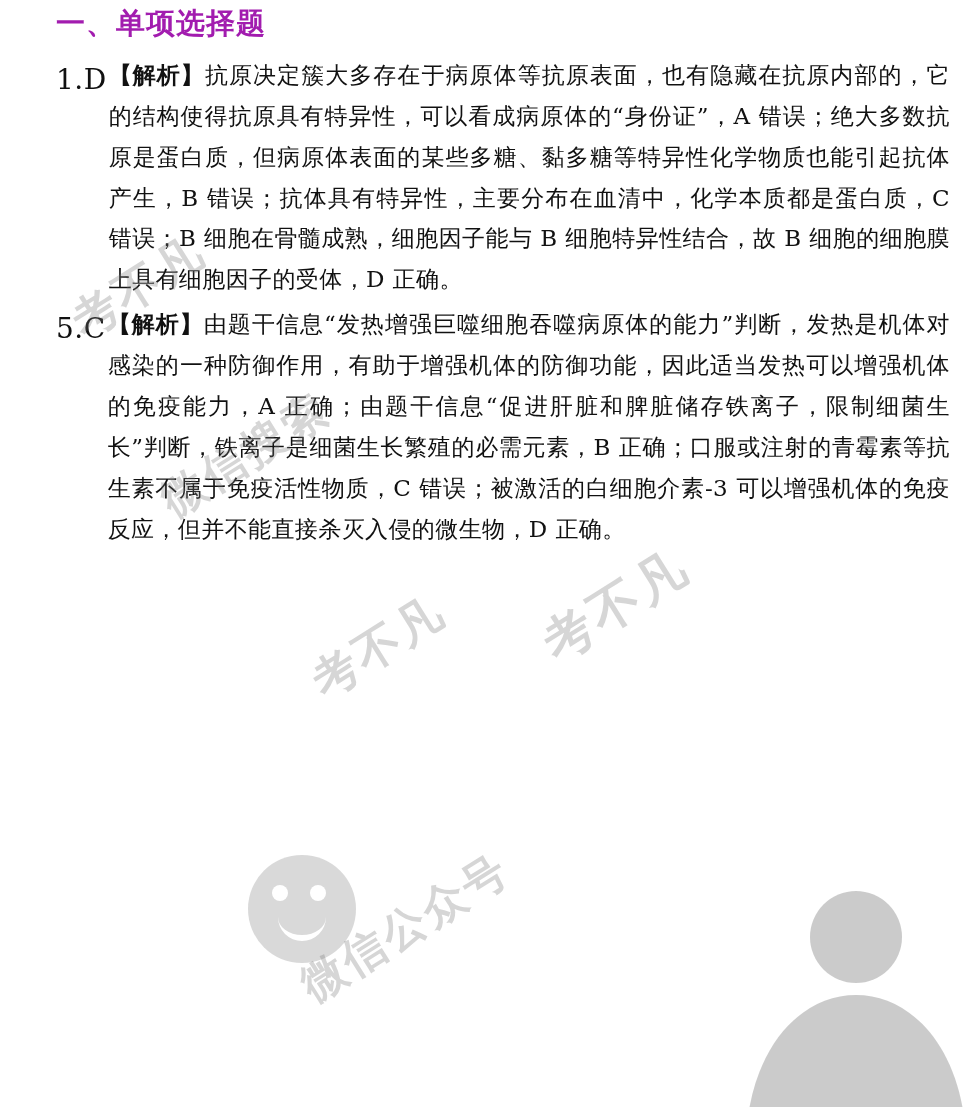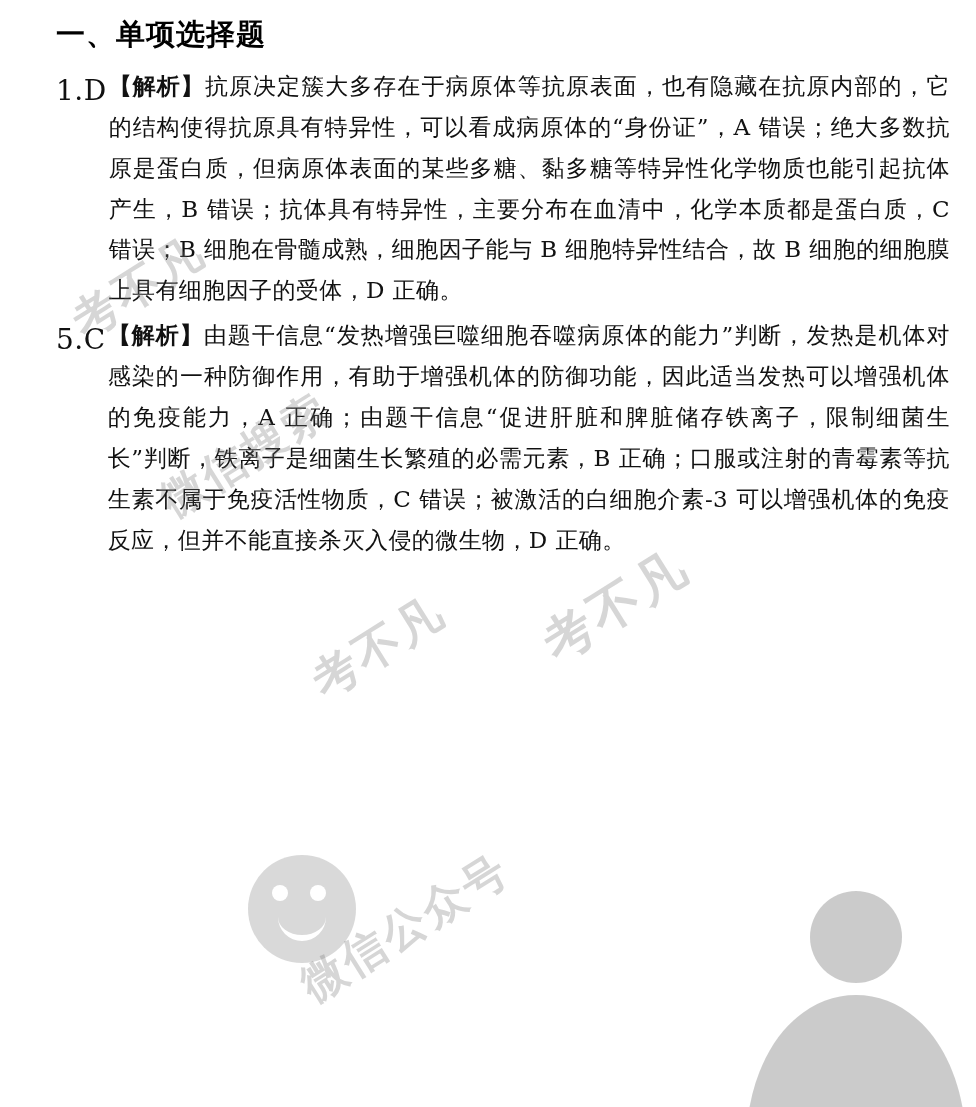--- a/index.html
+++ b/index.html
@@ -22,22 +22,22 @@
     height: 1107px;
     box-sizing: border-box;
     padding: 4px 26px 0 56px;
   }
 
   .section-title {
     font-size: 29px;
     font-weight: bold;
     letter-spacing: 1px;
     line-height: 1.3;
-    margin: 12px 0 12px 0;
-    color: #000000;
+    margin: 1px 0 12px 0;
+    color: #a21caf;
   }
 
   .qa-item {
     display: flex;
     align-items: flex-start;
     margin-bottom: 4px;
   }
 
   .qa-label {
     flex: 0 0 auto;

